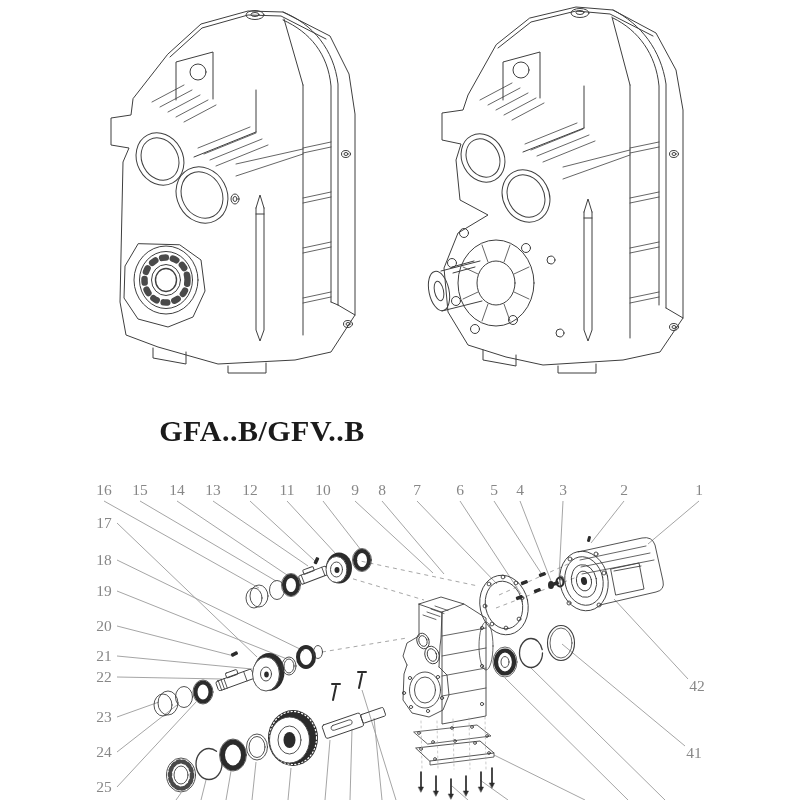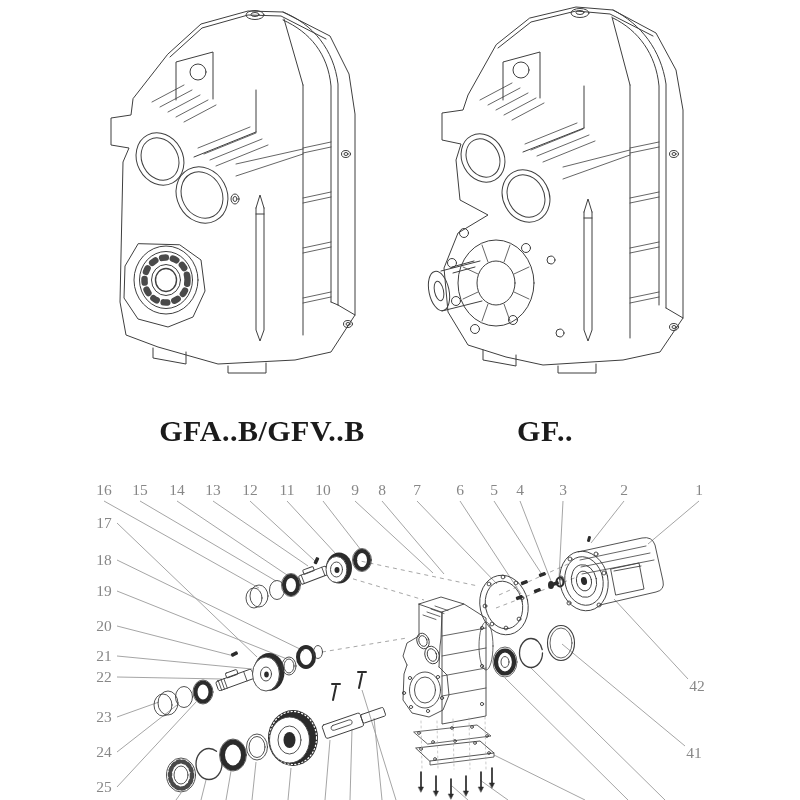--- a/index.html
+++ b/index.html
@@ -129,21 +129,20 @@
           <ellipse cx="266" cy="154" rx="2" ry="1.5"></ellipse>
         <ellipse cx="266" cy="327" rx="4.5" ry="3.5"></ellipse>
           <ellipse cx="266" cy="327" rx="2" ry="1.5"></ellipse>
         <path d="M176,212 L180,199 L184,212 M176,212 L176,330 L180,341 L184,330 L184,212 M176,218 L184,218"></path>
         <path d="M75,350 L75,360 L108,366 L108,355 M150,366 L150,373 L188,373 L188,364"></path>
       </g>
     </svg>
   </figure>
 
   <div class="caption caption-left">GFA..B/GFV..B</div>
-  <div class="caption caption-right">GF..</div>
 
   <svg class="exploded" viewBox="0 0 800 322">
 
     <g>
       <path class="dash" d="M346,80 L478,108"></path>
       <path class="dash" d="M330,94 L424,122"></path>
       <path class="dash" d="M322,174 L407,160"></path>
       <path class="dash" d="M496,130 L577,99"></path>
       <path class="dash" d="M499,117 L568,86"></path>
     </g>

